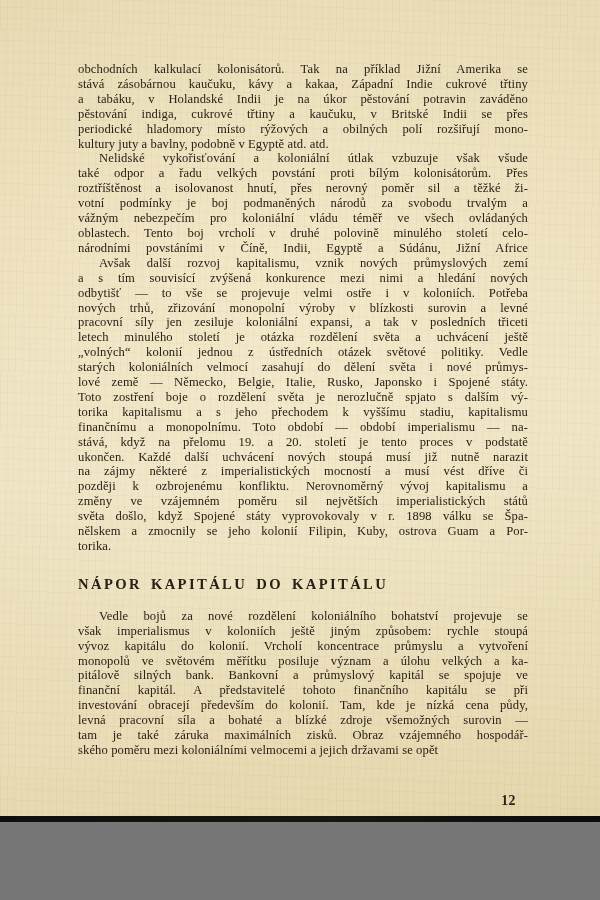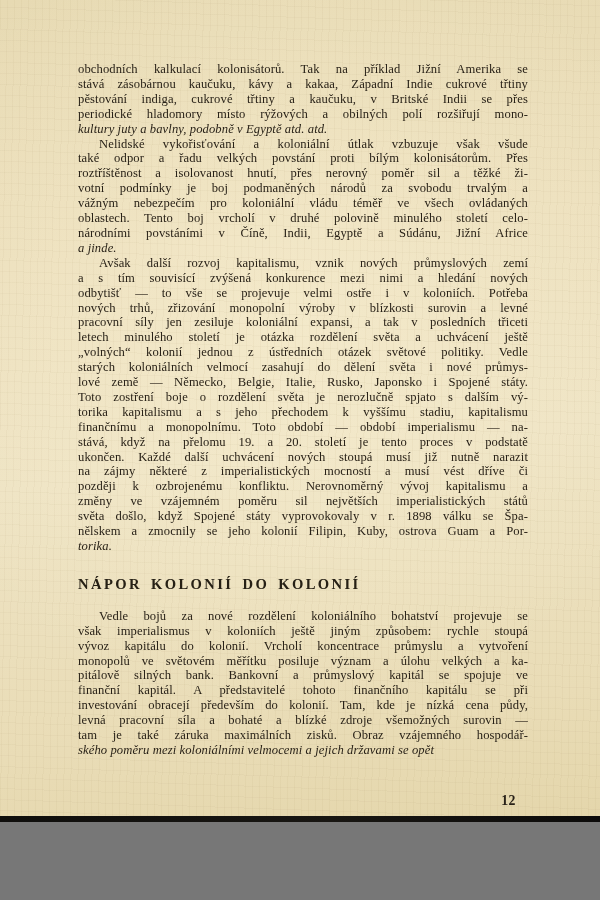--- a/index.html
+++ b/index.html
@@ -45,21 +45,20 @@
     line-height: 14.9px;
     letter-spacing: 0.1px;
   }
   .paragraph { margin: 0; }
   .line {
     text-align: justify;
     text-align-last: justify;
   }
   .line.last {
     text-align-last: left;
-    font-style: italic;
   }
   .paragraph.indented .line:first-child {
     text-indent: 21px;
   }
   .section-heading {
     margin-top: 23px;
     margin-bottom: 17px;
     font-size: 14.6px;
     font-weight: bold;
     letter-spacing: 2.4px;
@@ -81,33 +80,33 @@
 <body>
 
 <div class="scan-page">
   <div class="grain"></div>
 
   <div class="text-block">
     <div>
         <div class="paragraph">
           <div class="line">obchodních kalkulací kolonisátorů. Tak na příklad Jižní Amerika se</div>
           <div class="line">stává zásobárnou kaučuku, kávy a kakaa, Západní Indie cukrové třtiny</div>
+          <div class="line">a tabáku, v Holandské Indii je na úkor pěstování potravin zaváděno</div>
           <div class="line">pěstování indiga, cukrové třtiny a kaučuku, v Britské Indii se přes</div>
           <div class="line">periodické hladomory místo rýžových a obilných polí rozšiřují mono-</div>
           <div class="line last">kultury juty a bavlny, podobně v Egyptě atd. atd.</div>
         </div>
         <div class="paragraph indented">
           <div class="line">Nelidské vykořisťování a koloniální útlak vzbuzuje však všude</div>
           <div class="line">také odpor a řadu velkých povstání proti bílým kolonisátorům. Přes</div>
           <div class="line">roztříštěnost a isolovanost hnutí, přes nerovný poměr sil a těžké ži-</div>
           <div class="line">votní podmínky je boj podmaněných národů za svobodu trvalým a</div>
           <div class="line">vážným nebezpečím pro koloniální vládu téměř ve všech ovládaných</div>
           <div class="line">oblastech. Tento boj vrcholí v druhé polovině minulého století celo-</div>
           <div class="line">národními povstáními v Číně, Indii, Egyptě a Súdánu, Jižní Africe</div>
-          <div class="line last">a jinde.</div>
         </div>
         <div class="paragraph indented">
           <div class="line">Avšak další rozvoj kapitalismu, vznik nových průmyslových zemí</div>
           <div class="line">a s tím souvisící zvýšená konkurence mezi nimi a hledání nových</div>
           <div class="line">odbytišť — to vše se projevuje velmi ostře i v koloniích. Potřeba</div>
           <div class="line">nových trhů, zřizování monopolní výroby v blízkosti surovin a levné</div>
           <div class="line">pracovní síly jen zesiluje koloniální expansi, a tak v posledních třiceti</div>
           <div class="line">letech minulého století je otázka rozdělení světa a uchvácení ještě</div>
           <div class="line">„volných“ kolonií jednou z ústředních otázek světové politiky. Vedle</div>
           <div class="line">starých koloniálních velmocí zasahují do dělení světa i nové průmys-</div>
@@ -119,21 +118,21 @@
           <div class="line">ukončen. Každé další uchvácení nových stoupá musí již nutně narazit</div>
           <div class="line">na zájmy některé z imperialistických mocností a musí vést dříve či</div>
           <div class="line">později k ozbrojenému konfliktu. Nerovnoměrný vývoj kapitalismu a</div>
           <div class="line">změny ve vzájemném poměru sil největších imperialistických států</div>
           <div class="line">světa došlo, když Spojené státy vyprovokovaly v r. 1898 válku se Špa-</div>
           <div class="line">nělskem a zmocnily se jeho kolonií Filipin, Kuby, ostrova Guam a Por-</div>
           <div class="line last">torika.</div>
         </div>
       </div>
 
-    <div class="section-heading">NÁPOR KOLONIÍ DO KOLONIÍ</div>
+    <div class="section-heading">NÁPOR KAPITÁLU DO KAPITÁLU</div>
 
     <div>
         <div class="paragraph indented">
           <div class="line">Vedle bojů za nové rozdělení koloniálního bohatství projevuje se</div>
           <div class="line">však imperialismus v koloniích ještě jiným způsobem: rychle stoupá</div>
           <div class="line">vývoz kapitálu do kolonií. Vrcholí koncentrace průmyslu a vytvoření</div>
           <div class="line">monopolů ve světovém měřítku posiluje význam a úlohu velkých a ka-</div>
           <div class="line">pitálově silných bank. Bankovní a průmyslový kapitál se spojuje ve</div>
           <div class="line">finanční kapitál. A představitelé tohoto finančního kapitálu se při</div>
           <div class="line">investování obracejí především do kolonií. Tam, kde je nízká cena půdy,</div>

